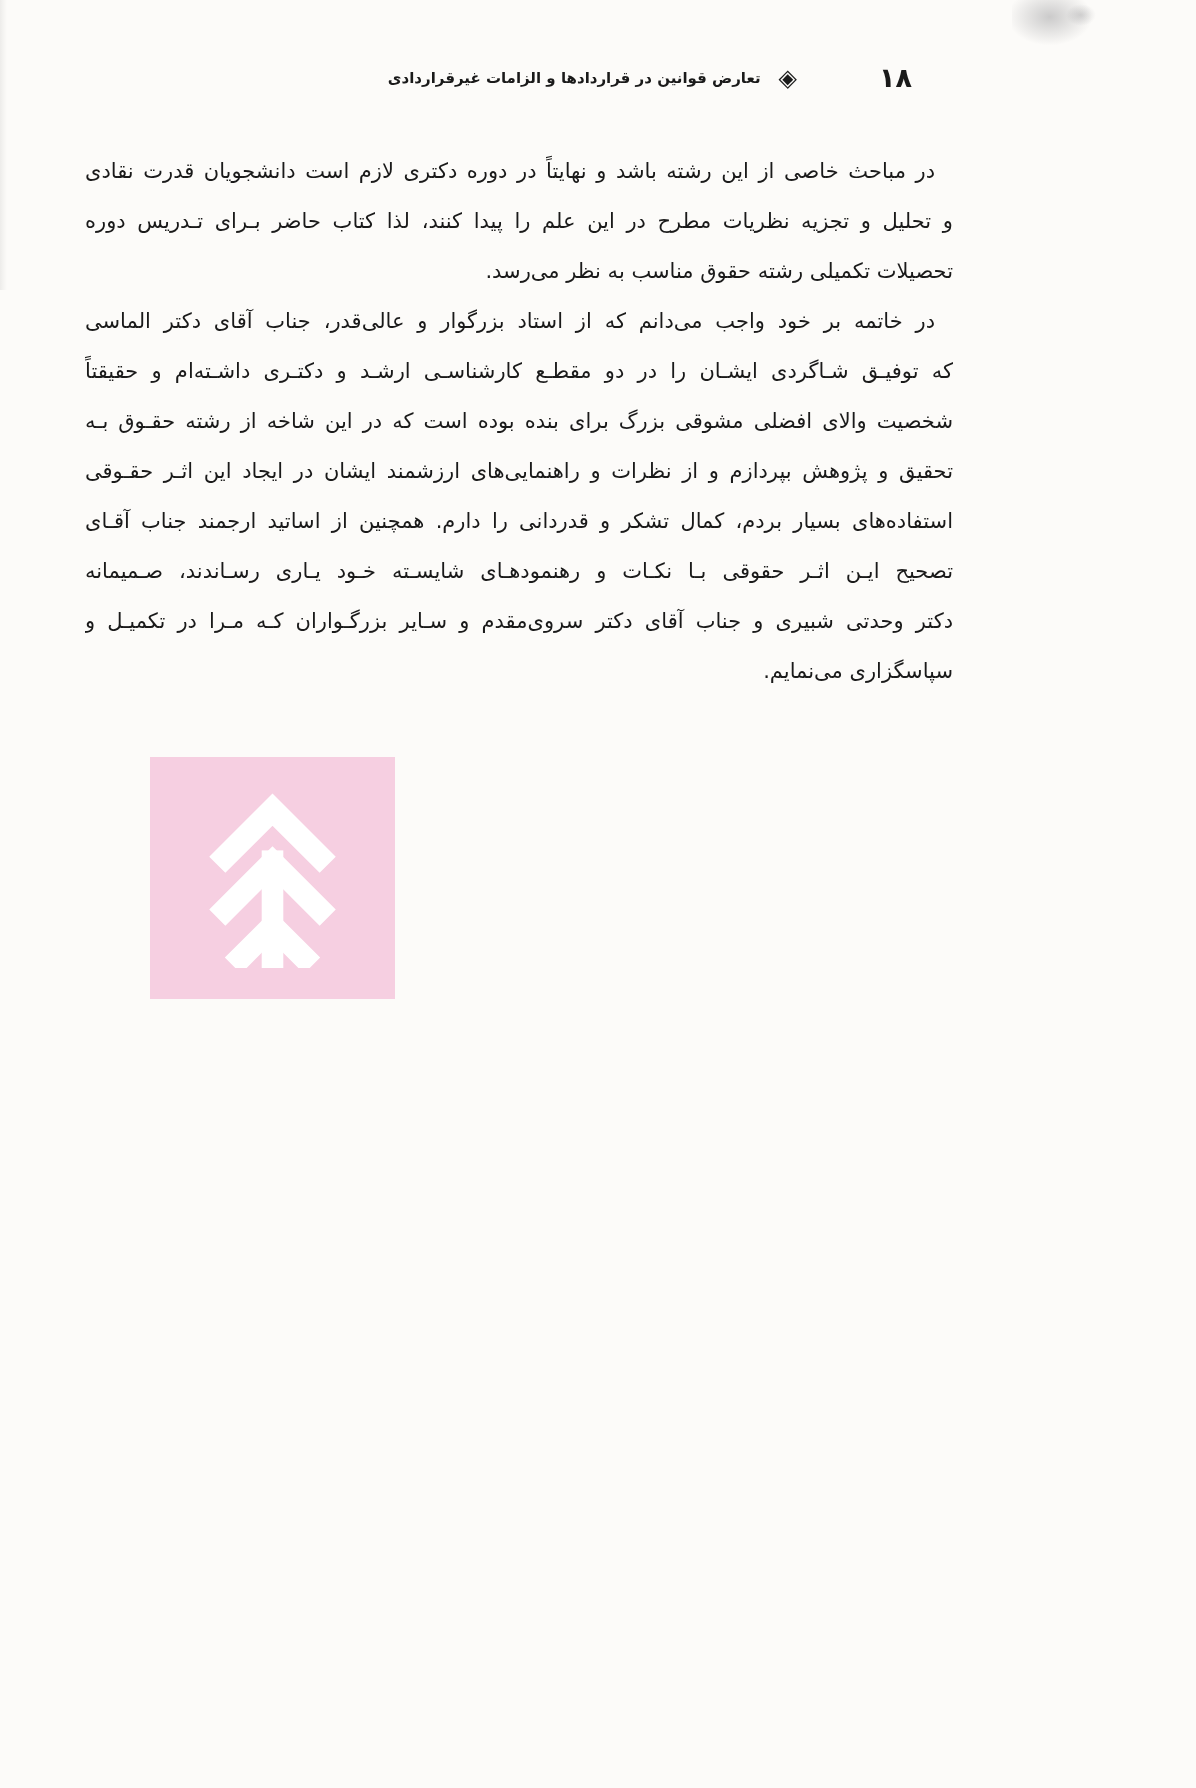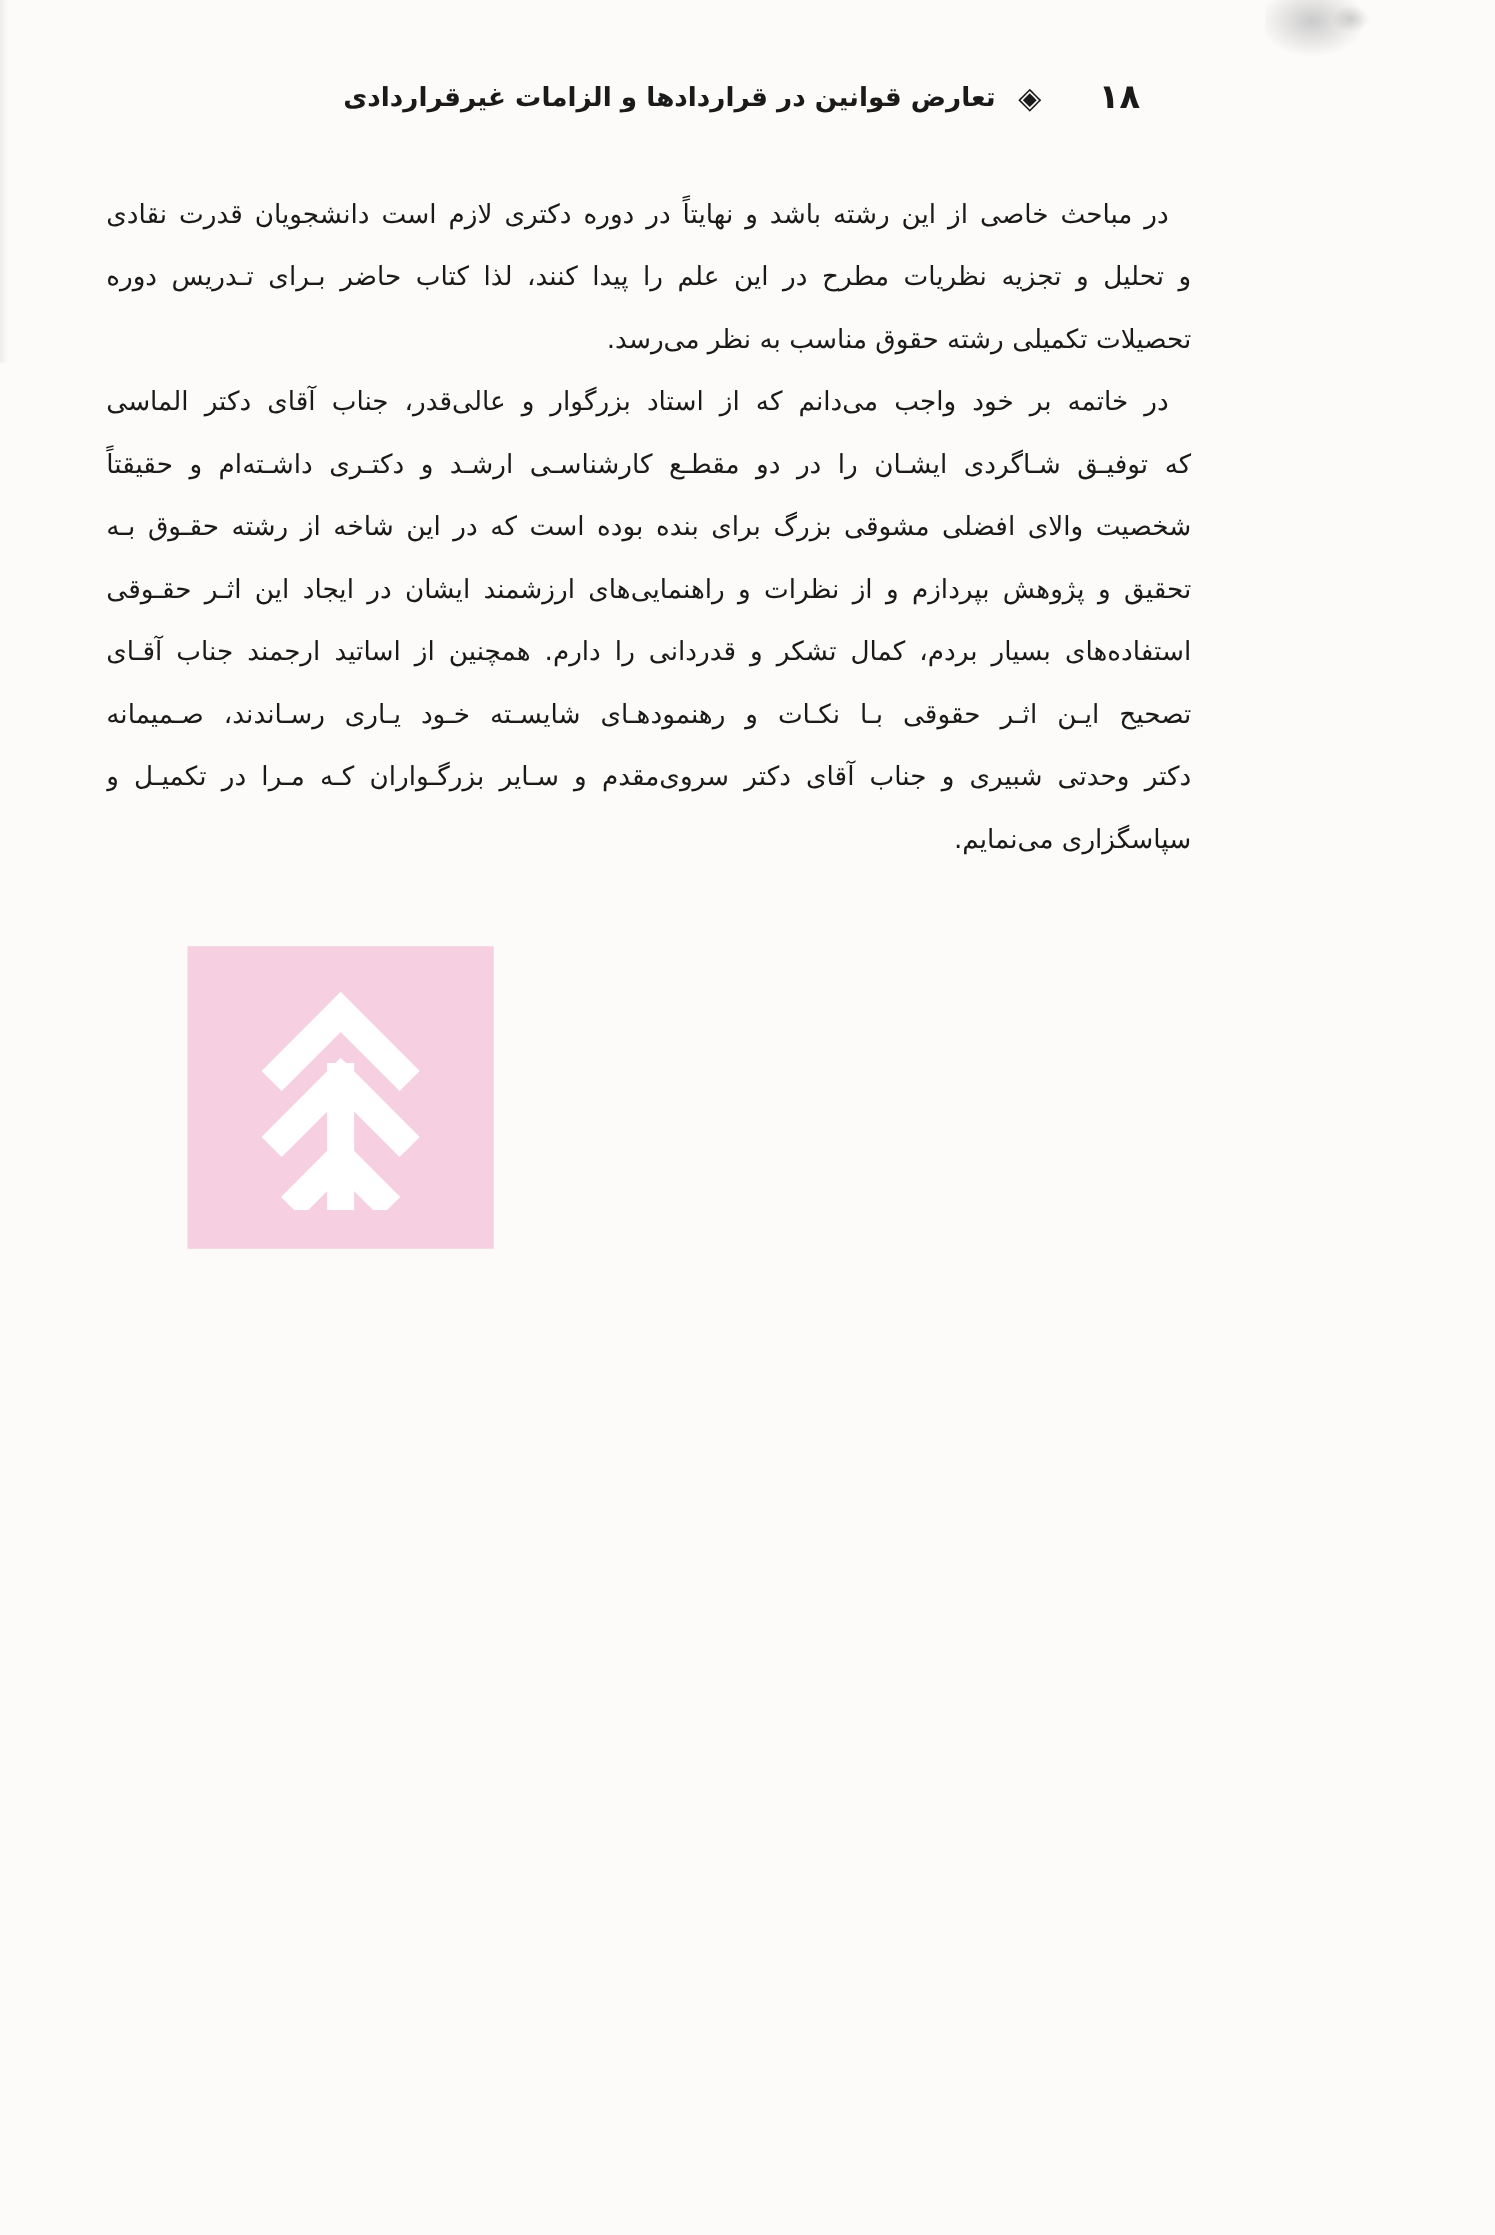--- a/index.html
+++ b/index.html
@@ -11,23 +11,23 @@
     font-family:"DejaVu Sans",sans-serif;
     direction:rtl;
     color:#1a1a1a;
   }
   
   .header{
     position:absolute;top:62px;right:284px;
     display:flex;align-items:center;direction:rtl;
     white-space:nowrap;
   }
-  .page-number{font-size:27px;font-weight:bold;letter-spacing:1px;}
+  .page-number{font-size:27px;font-weight:bold;letter-spacing:1px;margin-left:36px;}
   .ornament{font-size:24px;margin-right:46px;line-height:1;}
-  .running-title{font-size:21px;font-weight:bold;margin-right:18px;}
+  .running-title{font-size:15px;font-weight:bold;margin-right:18px;}
   
   .body-text{
     position:absolute;top:146px;left:85px;width:868px;
     font-size:21px;line-height:50px;
     z-index:2;
   }
   .line{
     height:50px;line-height:50px;overflow:hidden;
     text-align:justify;text-align-last:justify;
   }

